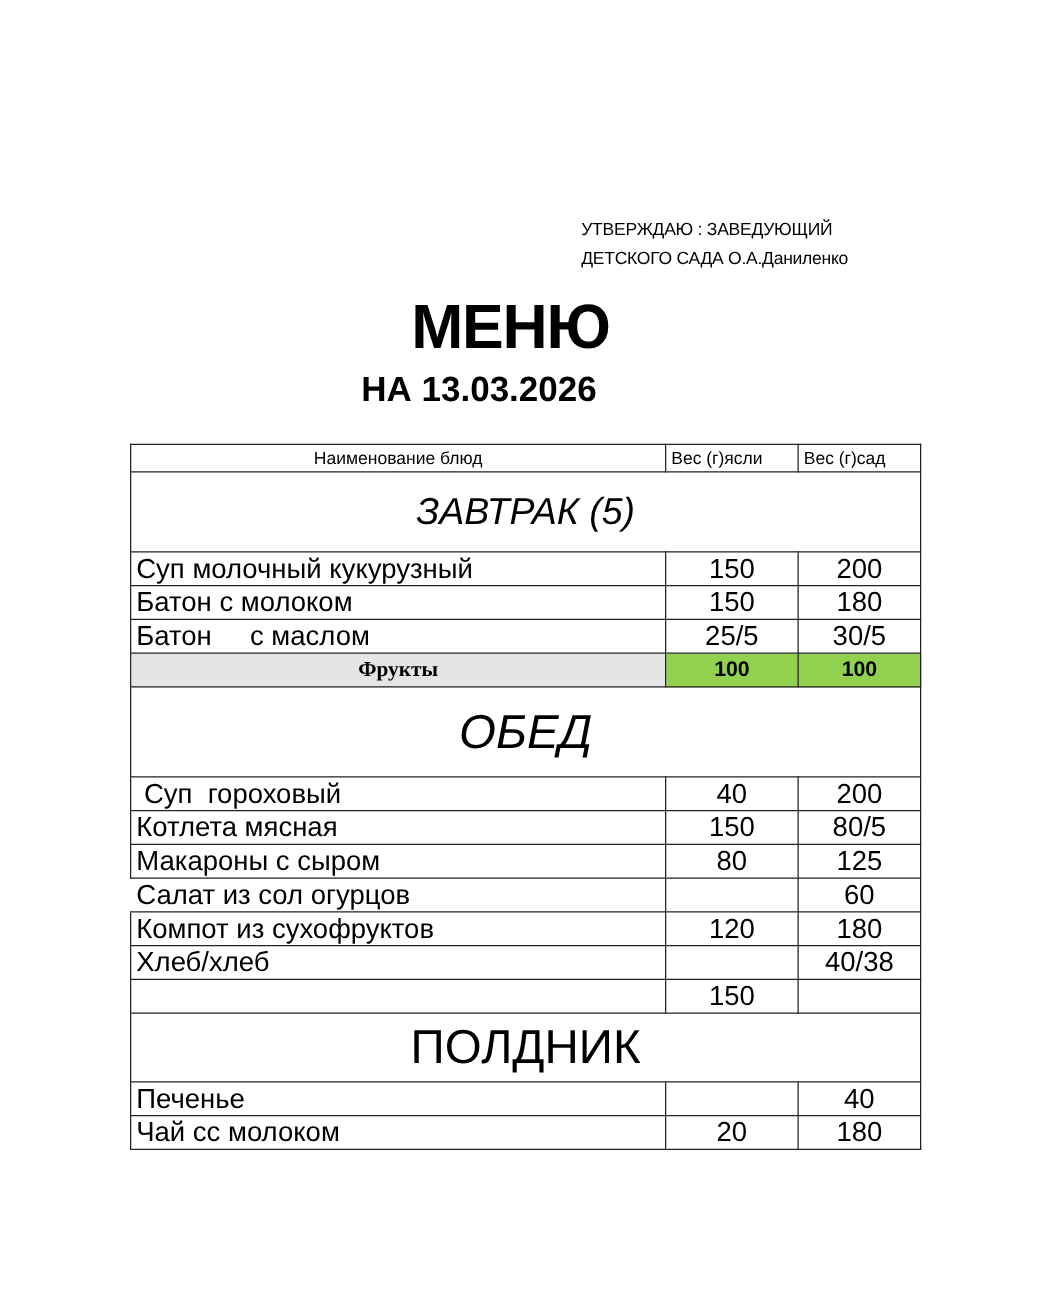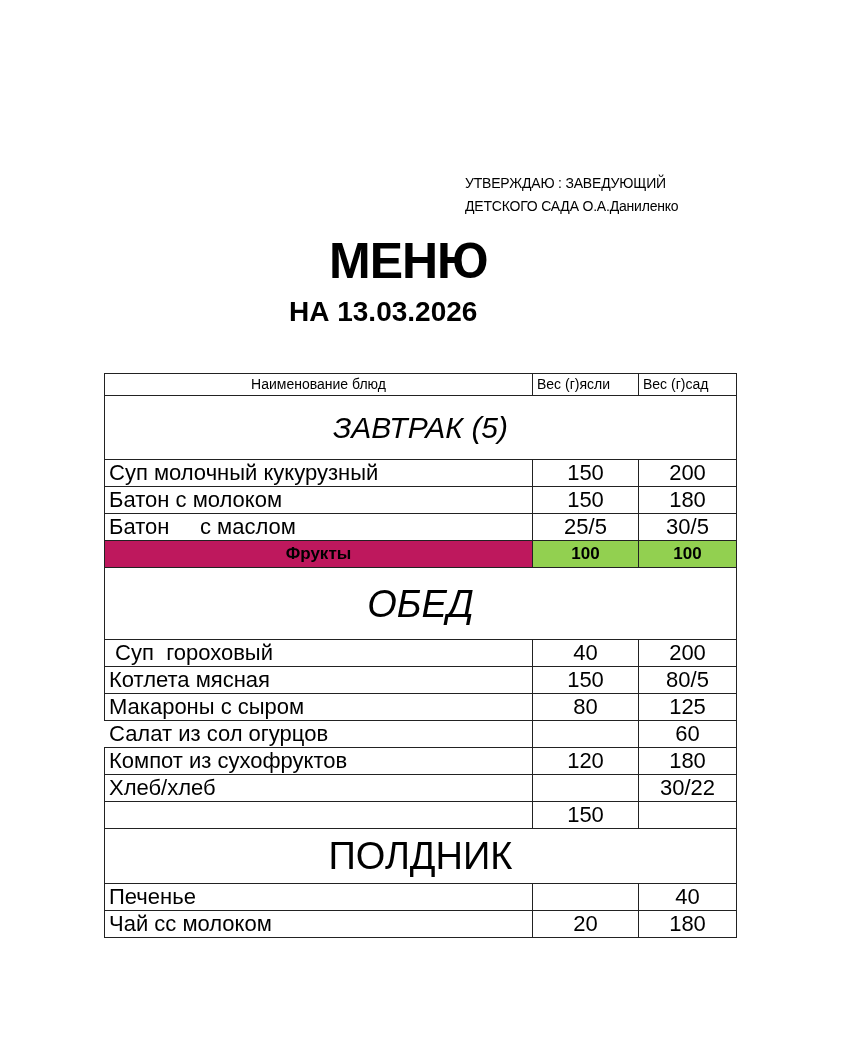--- a/index.html
+++ b/index.html
@@ -1,21 +1,21 @@
 <!DOCTYPE html>
 <html><head>
 <meta charset="utf-8">
 <style>
   html, body { margin:0; padding:0; background:#ffffff; }
   body { width:846px; height:1038px; position:relative; font-family:"Liberation Sans", sans-serif; color:#000; overflow:hidden; }
   .approve { position:absolute; left:465px; top:172px; font-size:14px; line-height:23px; letter-spacing:-0.2px; }
   .title { position:absolute; left:0; width:846px; top:232px; text-align:left; }
   .title span { position:absolute; left:329px; font-size:50px; font-weight:bold; letter-spacing:-1px; }
   .date { position:absolute; left:289px; top:296px; font-size:28px;font-weight:bold; }
-  table.menu { position:absolute; left:104px; top:373px; border-collapse:collapse; table-layout:fixed; width:632px; }
+  table.menu { position:absolute; left:104px; top:355px; border-collapse:collapse; table-layout:fixed; width:632px; }
   table.menu td { border:1.2px solid #222; padding:0 4px; font-size:22px; white-space:pre; height:26px; line-height:26px; }
   col.c1 { width:428px; } col.c2 { width:106px; } col.c3 { width:98px; }
   tr.header td { font-size:14px; height:21px; line-height:21px; }
   tr.header td.h-name { text-align:center; }
   tr.section td { text-align:center; font-style:italic; }
   tr.s-zavtrak td { height:63px; font-size:30px; }
   tr.s-obed td { height:71px; font-size:38px; }
   tr.s-poldnik td { height:54px; font-size:38px; font-style:normal; }
   td.num { text-align:center; }
   tr.green td { background:#92D050; font-weight:bold; font-size:17px; }
@@ -60,21 +60,21 @@
       <td class="name">Батон с молоком</td>
       <td class="num">150</td>
       <td class="num">180</td>
     </tr>
     <tr>
       <td class="name">Батон     с маслом</td>
       <td class="num">25/5</td>
       <td class="num">30/5</td>
     </tr>
     <tr class="green">
-      <td class="name" style="background: #be185d;">Фрукты</td>
+      <td class="name" style="background: #e5e5e5; font-family: Liberation Serif, serif;">Фрукты</td>
       <td class="num" style="background: rgb(146, 208, 80);">100</td>
       <td class="num" style="background: rgb(146, 208, 80);">100</td>
     </tr>
 
     <tr class="section s-obed">
       <td colspan="3">ОБЕД</td>
     </tr>
     <tr>
       <td class="name"> Суп  гороховый</td>
       <td class="num">40</td>
@@ -96,21 +96,21 @@
       <td class="num">60</td>
     </tr>
     <tr>
       <td class="name">Компот из сухофруктов</td>
       <td class="num">120</td>
       <td class="num">180</td>
     </tr>
     <tr>
       <td class="name">Хлеб/хлеб</td>
       <td class="num"></td>
-      <td class="num">30/22</td>
+      <td class="num">40/38</td>
     </tr>
     <tr>
       <td class="name"></td>
       <td class="num">150</td>
       <td class="num"></td>
     </tr>
 
     <tr class="section s-poldnik">
       <td colspan="3">ПОЛДНИК</td>
     </tr>

